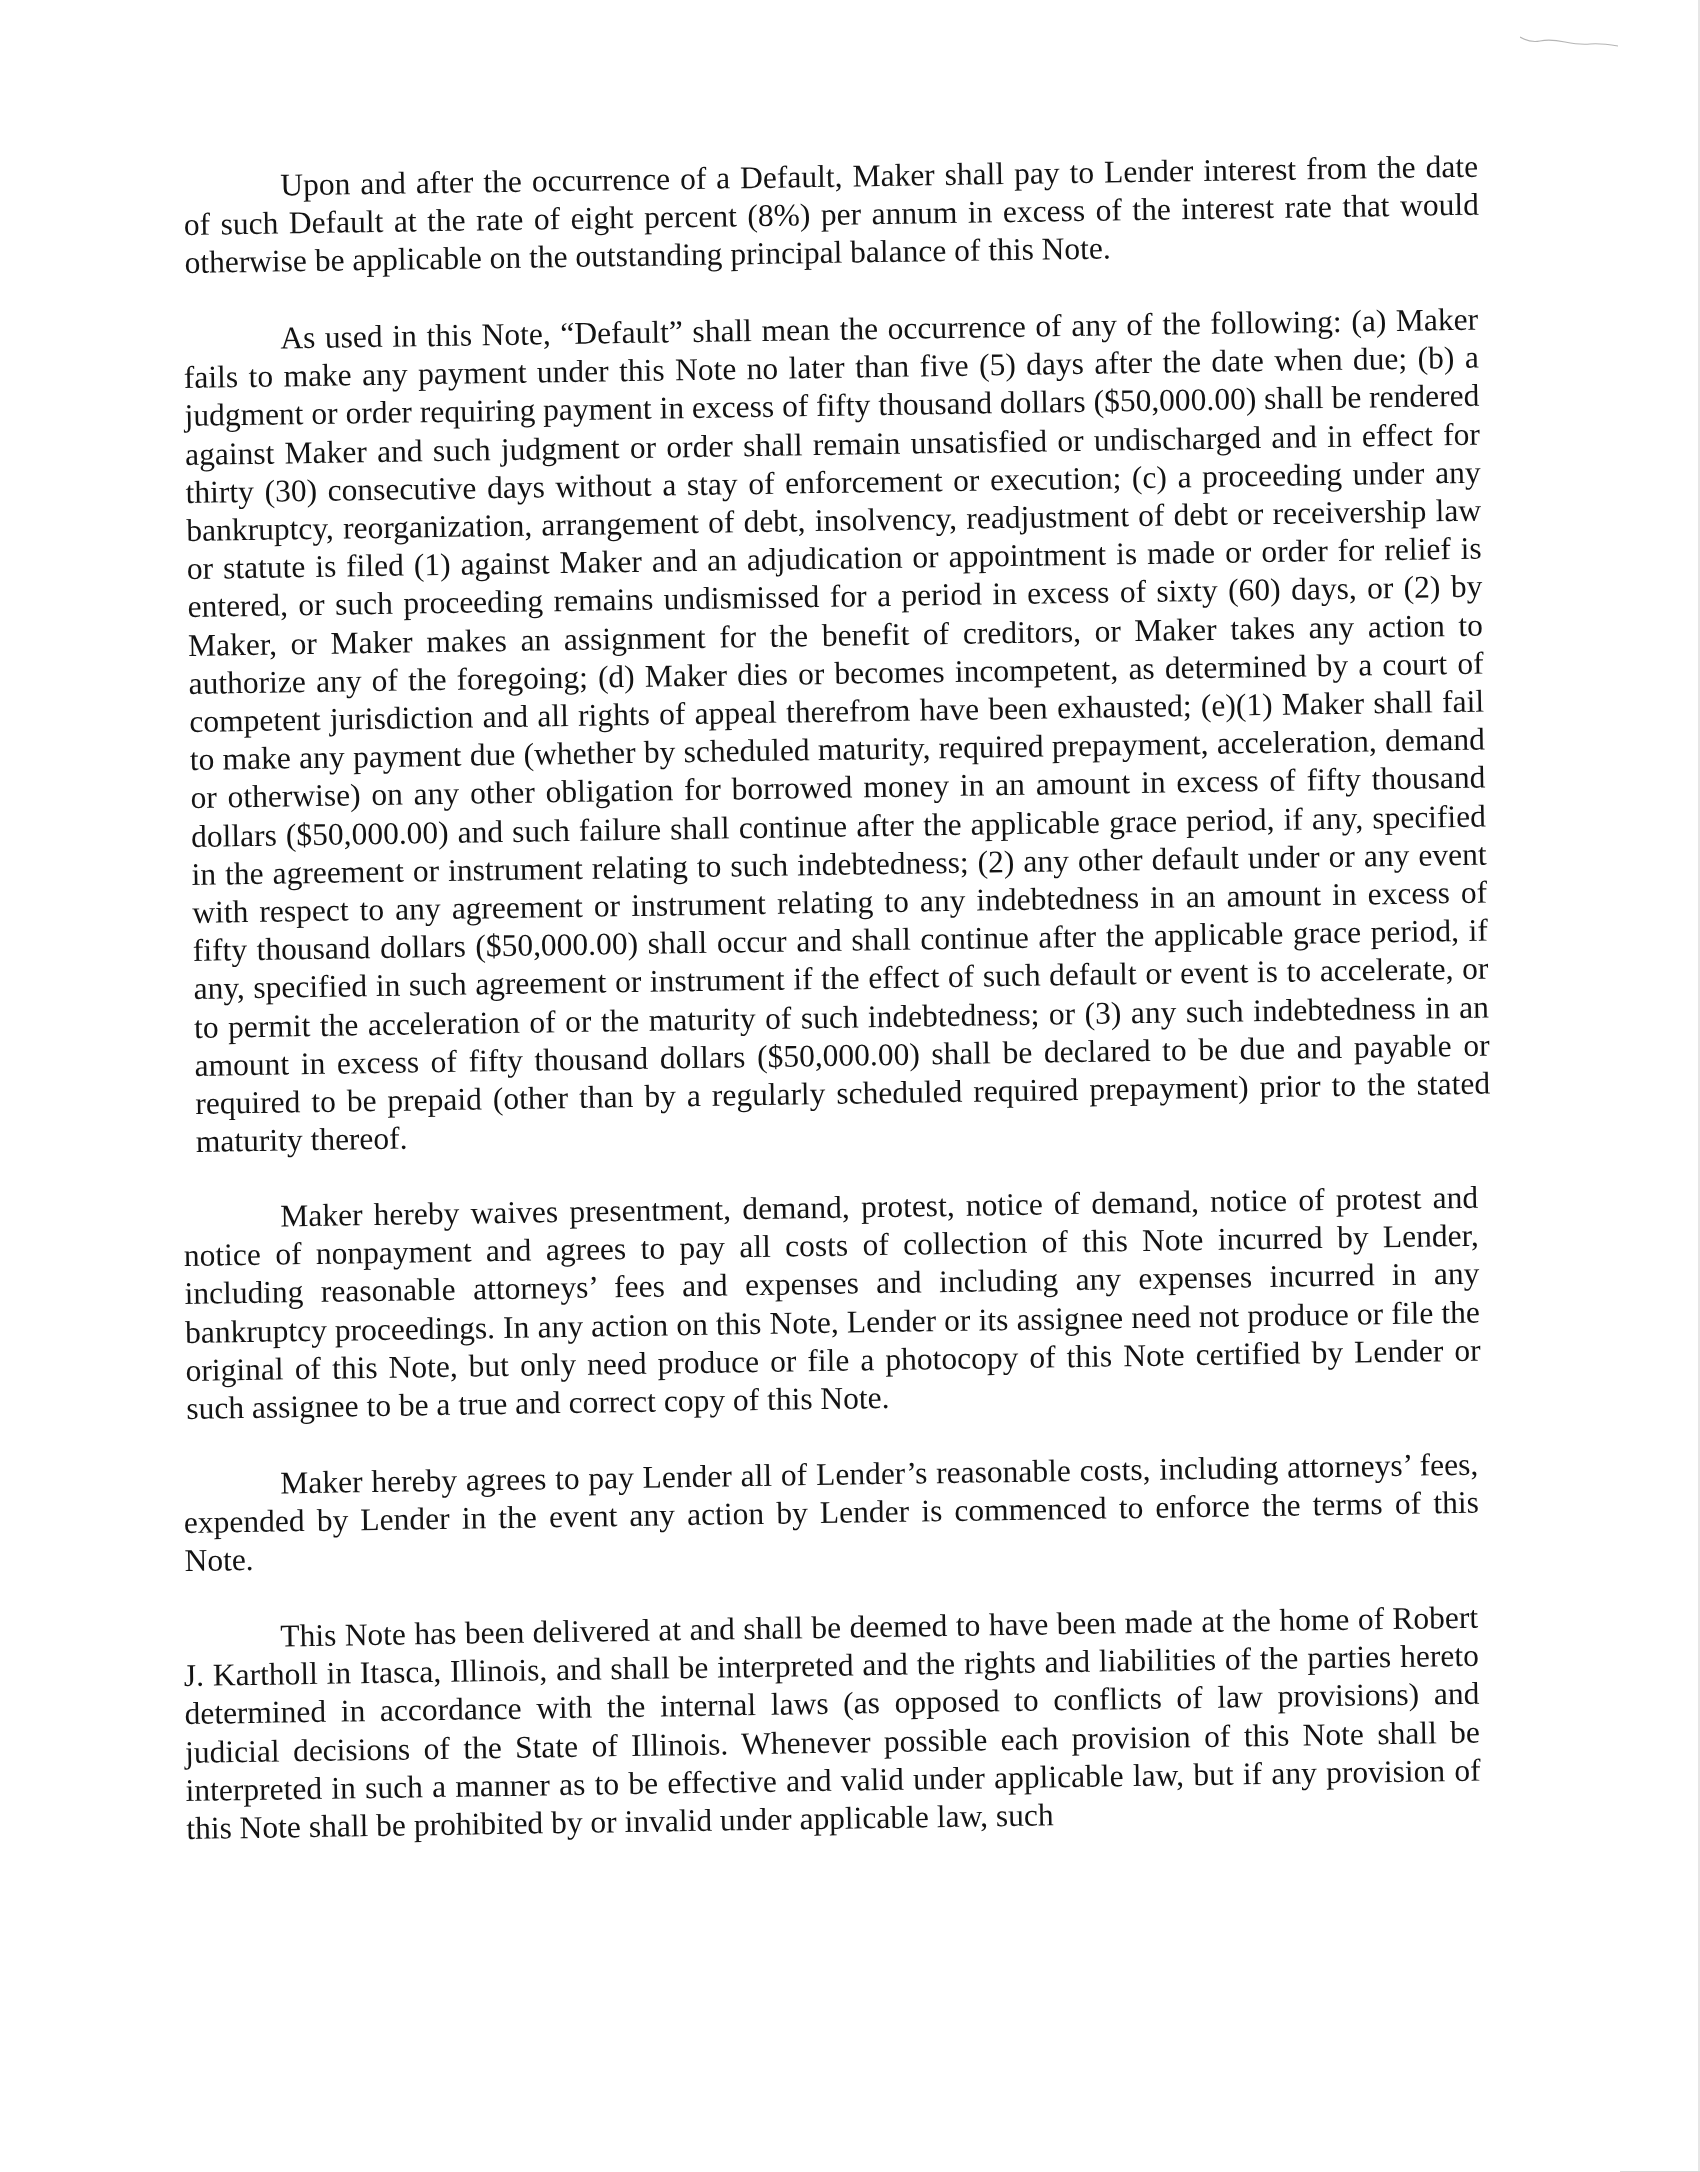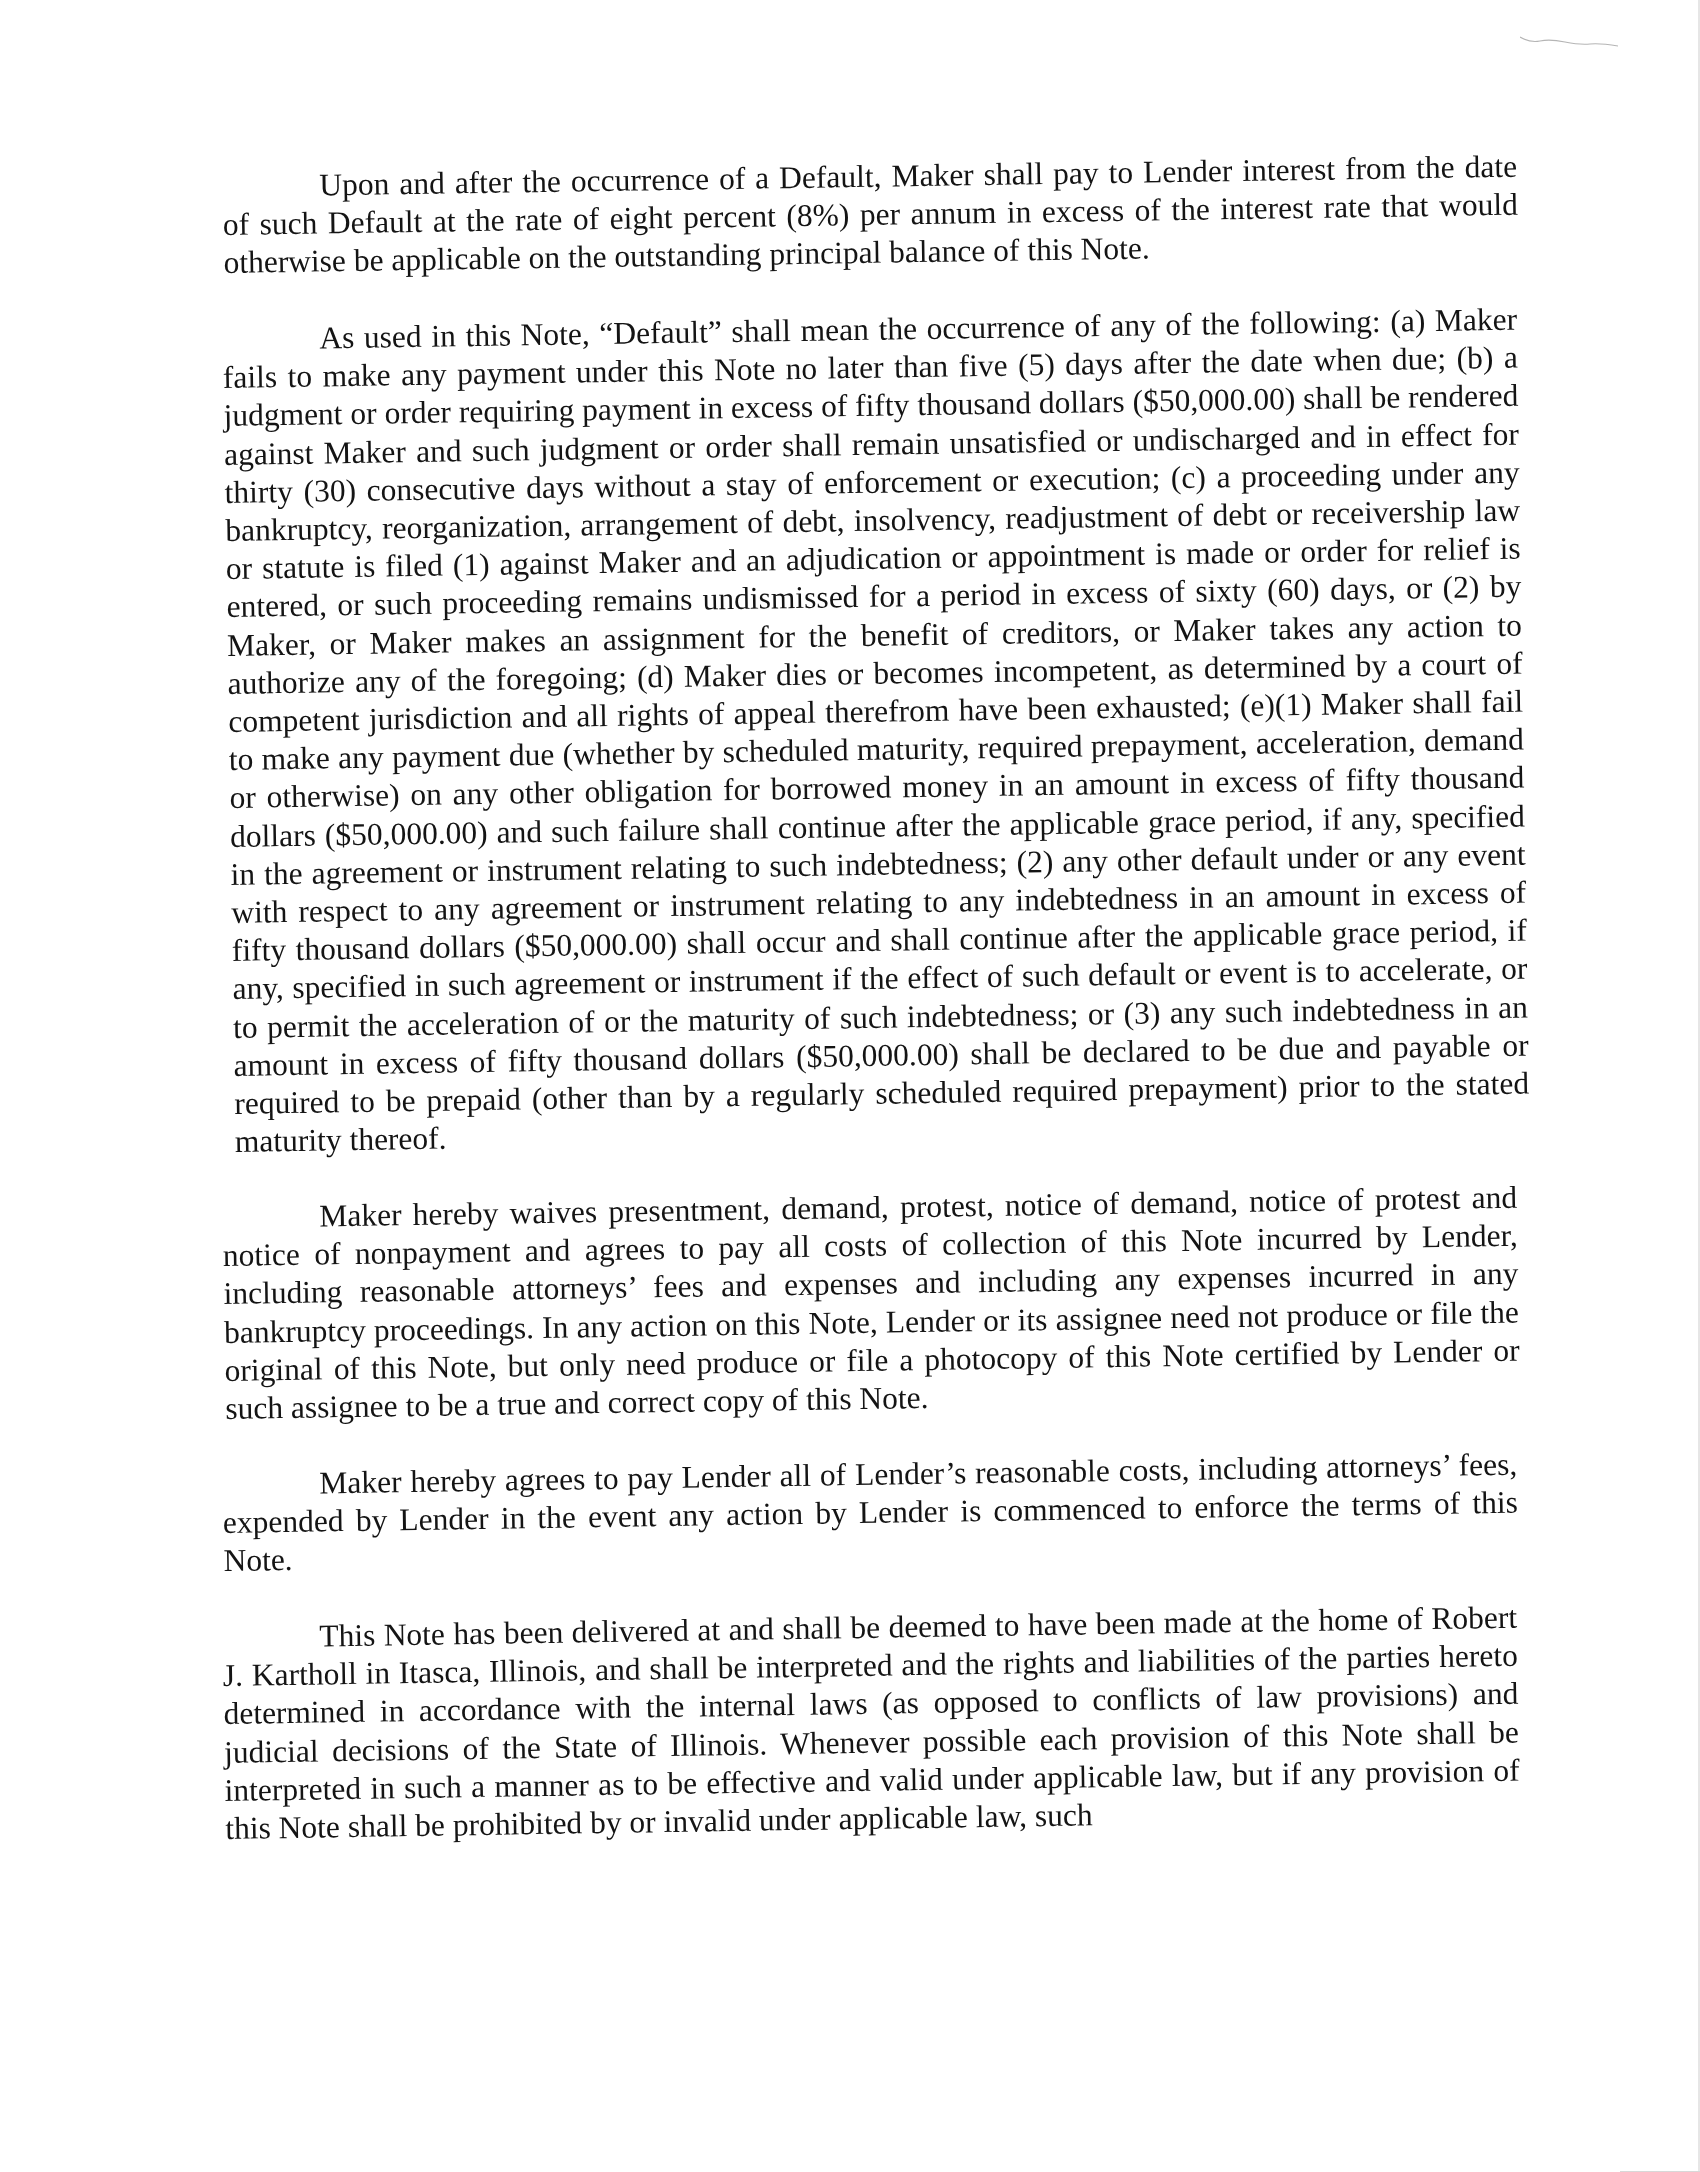--- a/index.html
+++ b/index.html
@@ -1,17 +1,17 @@
 <!DOCTYPE html>
 <html><head>
 <meta charset="utf-8">
 <style>
   html, body { margin:0; padding:0; }
   body { width:1700px; height:2172px; background:#ffffff; position:relative; overflow:hidden; }
-  .page { position:absolute; left:183px; top:168px; width:1295px;margin-left:39px; }
+  .page { position:absolute; left:183px; top:168px; width:1295px; }
   .para { font-family:"Liberation Serif", serif; font-size:31.5px; line-height:38.2px; color:#141414;
           text-align:justify; margin:0 0 38px 0; text-indent:97px; transform:rotate(-0.9deg); transform-origin:left top; }
   .p1 { margin-top:0; }
   .p2 { margin-top:4px; }
   .p3 { margin-top:6px; }
   .p4 { margin-top:6px; }
   .p5 { margin-top:4px; }
   .scan-mark { position:absolute; left:1520px; top:35px; width:100px; height:14px; }
   .edge-line { position:absolute; right:0; top:0; width:2px; height:2172px; background:#e6e6e6; }
   .edge-line-bottom { position:absolute; right:0; bottom:0; width:80px; height:1px; background:#d8d8d8; }

